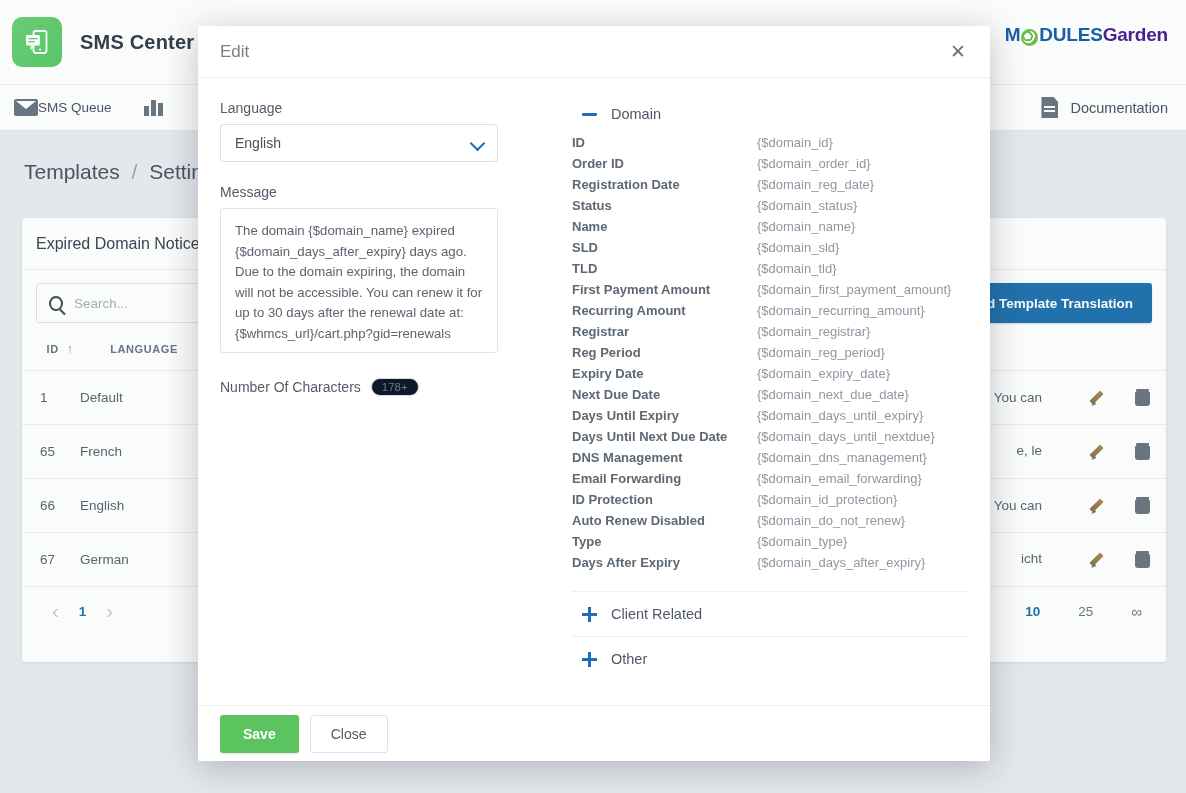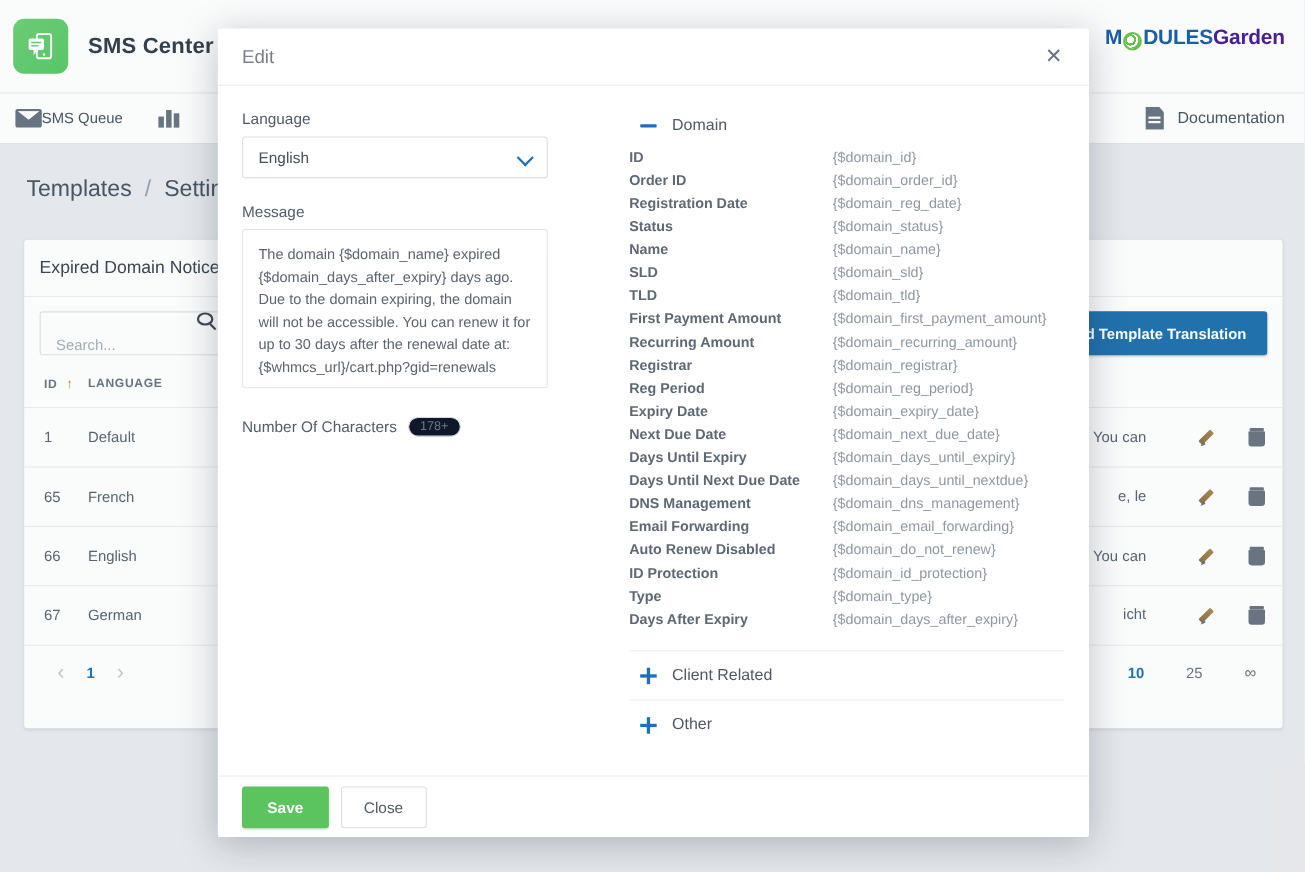--- a/index.html
+++ b/index.html
@@ -80,38 +80,38 @@
     position: absolute; top: 218px; left: 22px; width: 1144px; height: 444px;
     background: #ffffff; border-radius: 3px; box-shadow: 0 1px 3px rgba(30,40,55,.10);
   }
   .card-head {
     height: 52px; display: flex; align-items: center; padding: 0 14px;
     font-size: 16px; color: #3c4753; border-bottom: 1px solid #eceef0;
   }
   .card-toolbar { height: 66px; display: flex; align-items: center; padding: 0 14px; }
   .search-box {
     display: flex; align-items: center; gap: 9px;
-    width: 300px; height: 40px; border: 1px solid #dfe3e8; border-radius: 3px; padding: 0 12px; flex-direction: column;
+    width: 300px; height: 40px; border: 1px solid #dfe3e8; border-radius: 3px; padding: 0 12px;
   }
   .search-box input {
     border: none; outline: none; font-size: 13.5px; color: #44505d;
     width: 100%; font-family: "Liberation Sans", sans-serif; background: transparent;
   }
   .search-box input::placeholder { color: #a8b0b9; }
   .mag { width: 15px; height: 15px; border: 2px solid #414a54; border-radius: 50%; position: relative; }
   .mag::after { content:""; position:absolute; right:-5px; bottom:-4px; width:7px; height:2px; background:#414a54; transform: rotate(45deg); }
   .btn-primary {
     margin-left: auto; background: #2273b0; color: #fff; border: none;
     height: 40px; padding: 0 19px; border-radius: 3px; font-size: 13.5px; font-weight: bold;
     box-shadow: 0 1px 2px rgba(0,0,0,.15); white-space: nowrap; cursor: pointer;
     font-family: "Liberation Sans", sans-serif;
   }
   table.tpl { width: 100%; border-collapse: collapse; }
   table.tpl th {
-    font-size: 11px; letter-spacing: .6px; color: #6b7683; text-align: left;
+    font-size: 11px; letter-spacing: .6px; color: #6b7683; text-align: center;
     font-weight: bold; padding: 6px 0 14px 0; border-bottom: 1px solid #eceef0;
   }
   table.tpl td {
     font-size: 13.5px; color: #5a6673; padding: 18px 0; border-bottom: 1px solid #eceef0;
     vertical-align: middle;
   }
   .col-id { width: 58px; padding-left: 18px !important; }
   .col-lang { width: 128px; }
   .col-msg { color: #5a6673; }
   .col-act { width: 118px; text-align: right; padding-right: 16px !important; }
@@ -454,26 +454,26 @@
                 </tr>
               <tr>
                   <td class="vname">DNS Management</td>
                   <td class="vval">{$domain_dns_management}</td>
                 </tr>
               <tr>
                   <td class="vname">Email Forwarding</td>
                   <td class="vval">{$domain_email_forwarding}</td>
                 </tr>
               <tr>
+                  <td class="vname">ID Protection</td>
+                  <td class="vval">{$domain_id_protection}</td>
+                </tr>
+              <tr>
                   <td class="vname">Auto Renew Disabled</td>
                   <td class="vval">{$domain_do_not_renew}</td>
-                </tr>
-              <tr>
-                  <td class="vname">ID Protection</td>
-                  <td class="vval">{$domain_id_protection}</td>
                 </tr>
               <tr>
                   <td class="vname">Type</td>
                   <td class="vval">{$domain_type}</td>
                 </tr>
               <tr>
                   <td class="vname">Days After Expiry</td>
                   <td class="vval">{$domain_days_after_expiry}</td>
                 </tr>
             </tbody>

